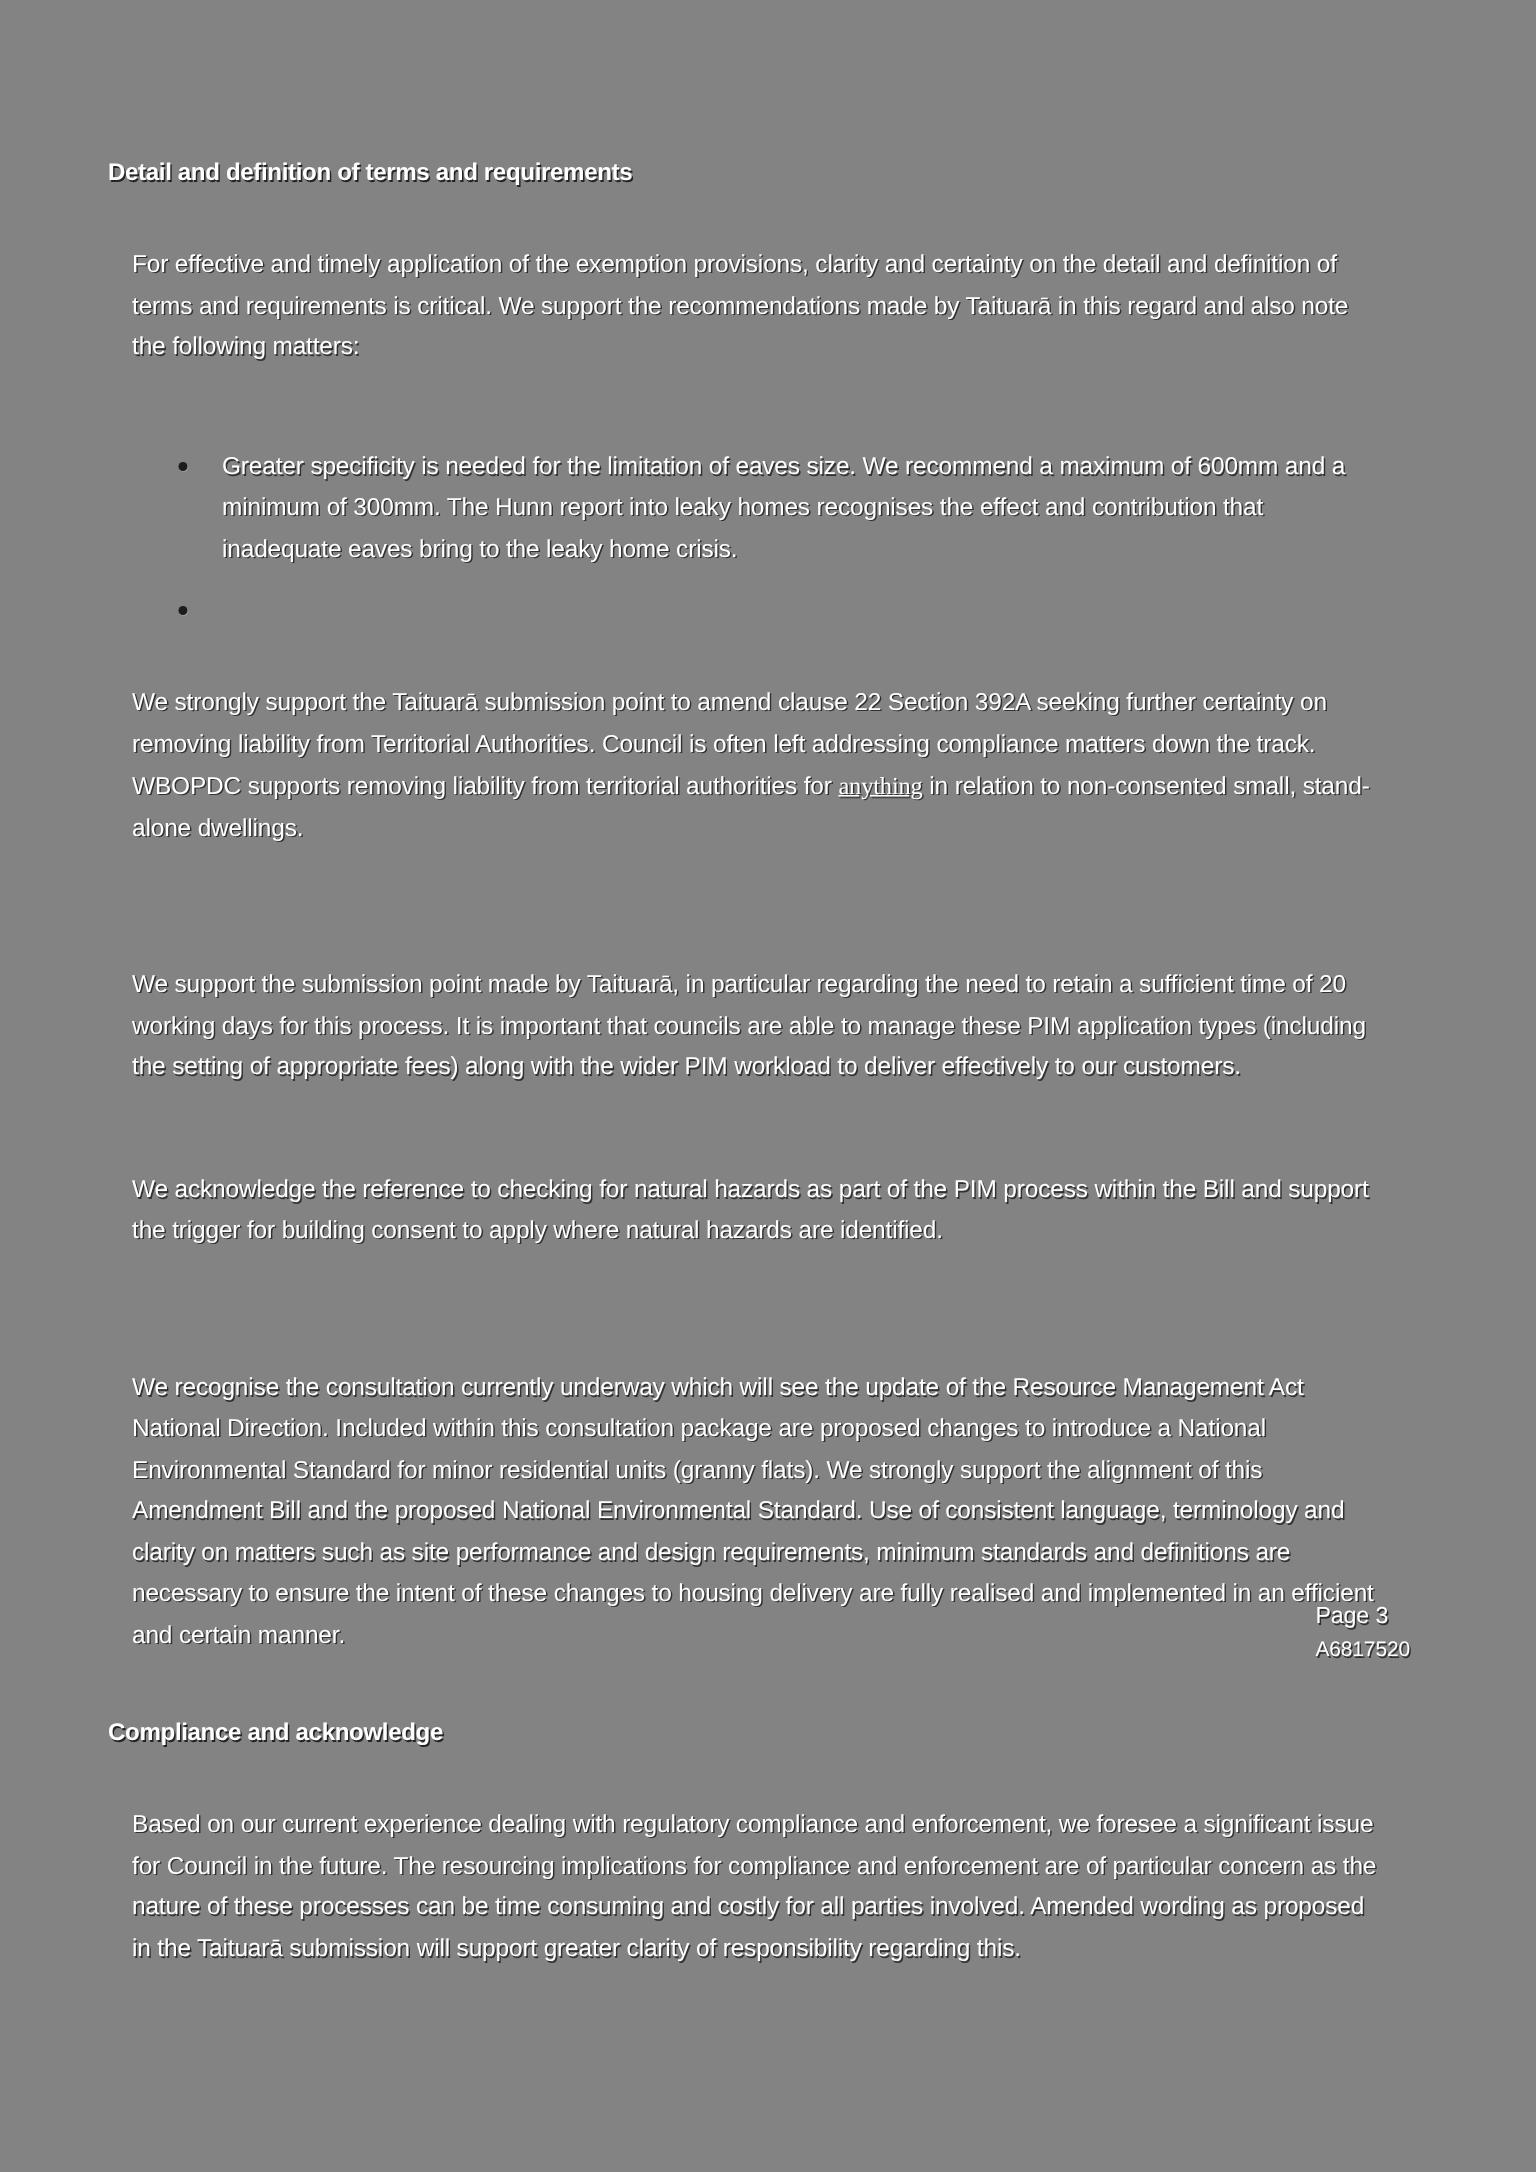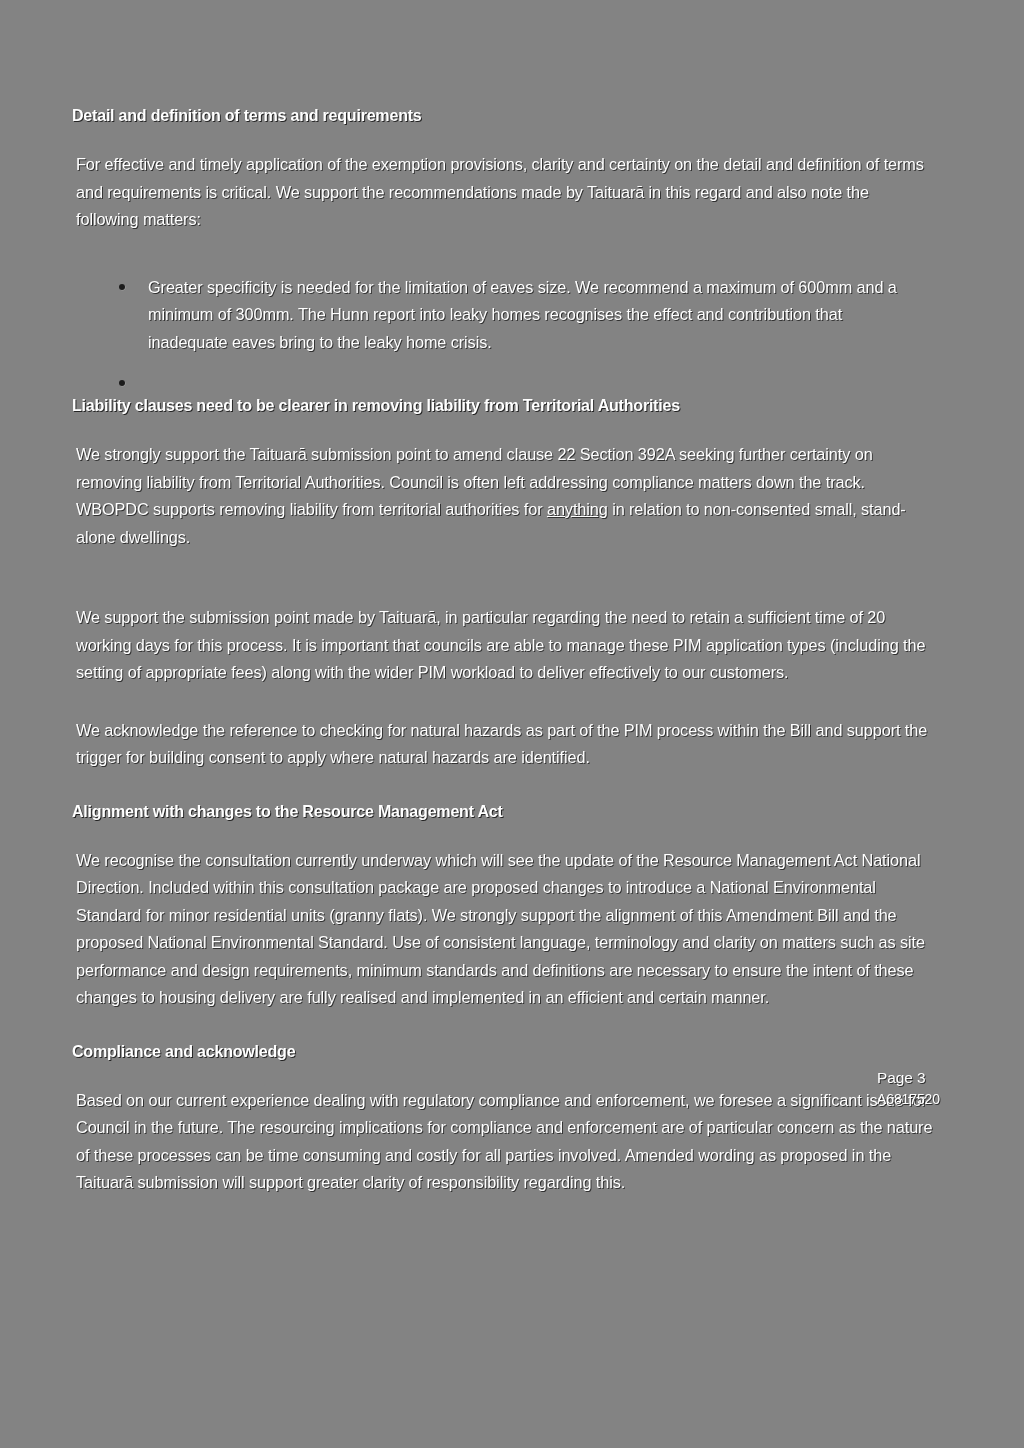--- a/index.html
+++ b/index.html
@@ -41,21 +41,21 @@
     color: #ffffff;
     letter-spacing: -0.25px;
     text-shadow: 1px 1px 0 rgba(20,20,20,0.85);
   }
 
   .gap-after-heading { height: 21px; }
   .gap-para { height: 22px; }
   .gap-before-heading { height: 24px; }
 
   p.para {
-    margin: 4px;
+    margin: 16px;
     padding: 0;
     text-align: left;
   }
 
   ul.bullets {
     margin: 0;
     padding: 0;
     list-style: none;
   }
   ul.bullets li {
@@ -67,21 +67,21 @@
     position: absolute;
     left: 33px;
     top: 10px;
     width: 6px;
     height: 6px;
     border-radius: 50%;
     background: #1c1c1c;
     box-shadow: 0.5px 0.5px 0 rgba(255,255,255,0.25);
   }
 
-  .u { text-decoration: underline; }
+  .u { text-decoration: underline; font-family: Liberation Serif, serif; }
 
   .footer {
     position: absolute;
     right: 84px;
     bottom: 48px;
     color: #ffffff;
     text-shadow: 1px 1px 0 rgba(25,25,25,0.8);
   }
   .footer .page-num {
     font-size: 15.5px;
@@ -109,32 +109,30 @@
       <li>
         <span class="bullet-dot"></span>
         <span>Greater specificity is needed for the limitation of eaves size. We recommend a maximum of 600mm and a minimum of 300mm.  The Hunn report into leaky homes recognises the effect and contribution that inadequate eaves bring to the leaky home crisis.</span>
       </li>
       <li>
         <span class="bullet-dot"></span>
       </li>
     </ul>
 
     <div class="gap-before-heading"></div>
-    <h2 class="section-heading">Liability clauses need to be clearer in removing liability from Territorial Authorities</h2>
     <div class="gap-after-heading"></div>
     <p class="para"><span>We strongly support the Taituarā submission point to amend clause 22 Section 392A seeking further certainty on removing liability from Territorial Authorities. Council is often left addressing compliance matters down the track. WBOPDC supports removing liability from territorial authorities for </span><span class="u">anything</span><span> in relation to non-consented small, stand-alone dwellings.</span></p>
 
     <div class="gap-before-heading"></div>
     <div class="gap-after-heading"></div>
     <p class="para">We support the submission point made by Taituarā, in particular regarding the need to retain a sufficient time of 20 working days for this process. It is important that councils are able to manage these PIM application types (including the setting of appropriate fees) along with the wider PIM workload to deliver effectively to our customers.</p>
     <div class="gap-para"></div>
     <p class="para">We acknowledge the reference to checking for natural hazards as part of the PIM process within the Bill and support the trigger for building consent to apply where natural hazards are identified.</p>
 
     <div class="gap-before-heading"></div>
-    <h2 class="section-heading">Alignment with changes to the Resource Management Act</h2>
     <div class="gap-after-heading"></div>
     <p class="para">We recognise the consultation currently underway which will see the update of the Resource Management Act National Direction.  Included within this consultation package are proposed changes to introduce a National Environmental Standard for minor residential units (granny flats). We strongly support the alignment of this Amendment Bill and the proposed National Environmental Standard.  Use of consistent language, terminology and clarity on matters such as site performance and design requirements, minimum standards and definitions are necessary to ensure the intent of these changes to housing delivery are fully realised and implemented in an efficient and certain manner.</p>
 
     <div class="gap-before-heading"></div>
     <h2 class="section-heading">Compliance and acknowledge</h2>
     <div class="gap-after-heading"></div>
     <p class="para">Based on our current experience dealing with regulatory compliance and enforcement, we foresee a significant issue for Council in the future. The resourcing implications for compliance and enforcement are of particular concern as the nature of these processes can be time consuming and costly for all parties involved. Amended wording as proposed in the Taituarā submission will support greater clarity of responsibility regarding this.</p>
 
   </div>
 

